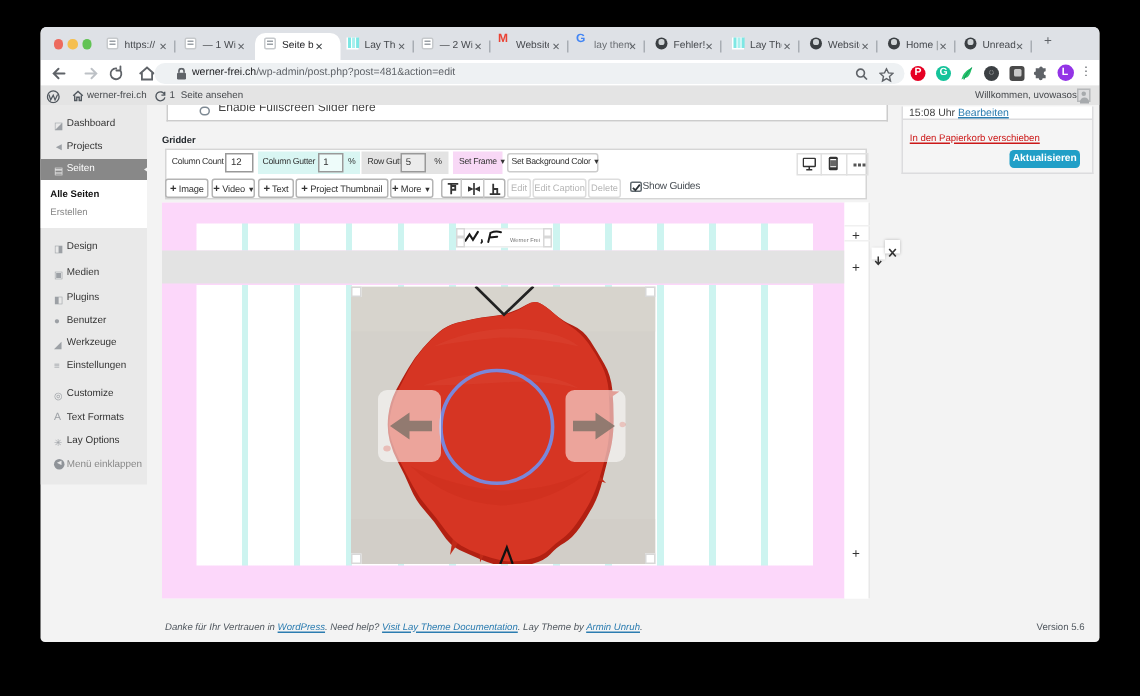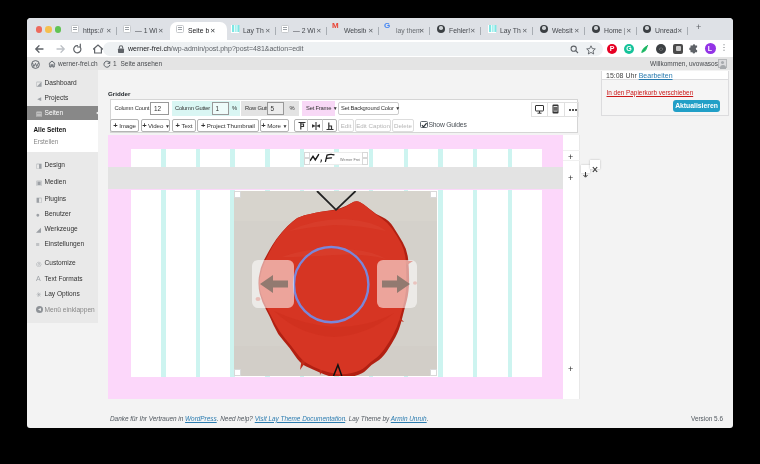--- a/index.html
+++ b/index.html
@@ -185,20 +185,24 @@
     <div class="mic" style="top:189.5px;">◎</div>
       <div class="mi" style="top:189px;">Customize</div>
     <div class="mic" style="top:205px; font-size:7px;">A</div>
       <div class="mi" style="top:205px;">Text Formats</div>
     <div class="mic" style="top:220.5px;">✳</div>
       <div class="mi" style="top:220px;">Lay Options</div>
     <div class="mic" style="top:236px; width:7px; height:7px; border-radius:50%; background:#8f9398; color:#e9e9e9; font-size:5px; line-height:7px; text-align:center;">◄</div>
       <div class="mi" style="top:236px; color:#888;">Menü einklappen</div>
   </div>
 
+  <div class="abs" style="left:84px; top:51.5px; width:481px; height:11px; background:#fff; border:1px solid #ccc; border-top:none; overflow:hidden;">
+    <div class="abs" style="left:21px; top:1px; width:6.5px; height:6.5px; border:1px solid #7e8993; border-radius:50%; background:#fff;"></div>
+    <div class="abs" style="left:33.5px; top:-2.5px; font-size:8px; color:#444;">Enable Fullscreen Slider here</div>
+  </div>
   <div class="abs" style="left:81px; top:72px; font-size:6.2px; font-weight:bold; color:#23282d;">Gridder</div>
 
   <div class="abs" style="left:83px; top:81px; width:468px; height:34px; background:#fff; border:1px solid #d5d5d5;">
     <div class="lbl1" style="left:3.5px; top:5px;">Column Count</div>
     <div class="inp" style="left:39px; top:2px; width:19px; height:13px; line-height:12px; padding-left:3px;">12</div>
     <div class="abs" style="left:60.5px; top:1px; width:68px; height:15px; background:#d9f6f3;"></div>
     <div class="lbl1" style="left:64px; top:5px;">Column Gutter</div>
     <div class="inp" style="left:100.5px; top:2px; width:17px; height:13px; line-height:12px; padding-left:3px; background:#eefcfa;">1</div>
     <div class="lbl1" style="left:121px; top:5px;">%</div>
     <div class="abs" style="left:130px; top:1px; width:57.5px; height:15px; background:#e3e3e3;"></div>

